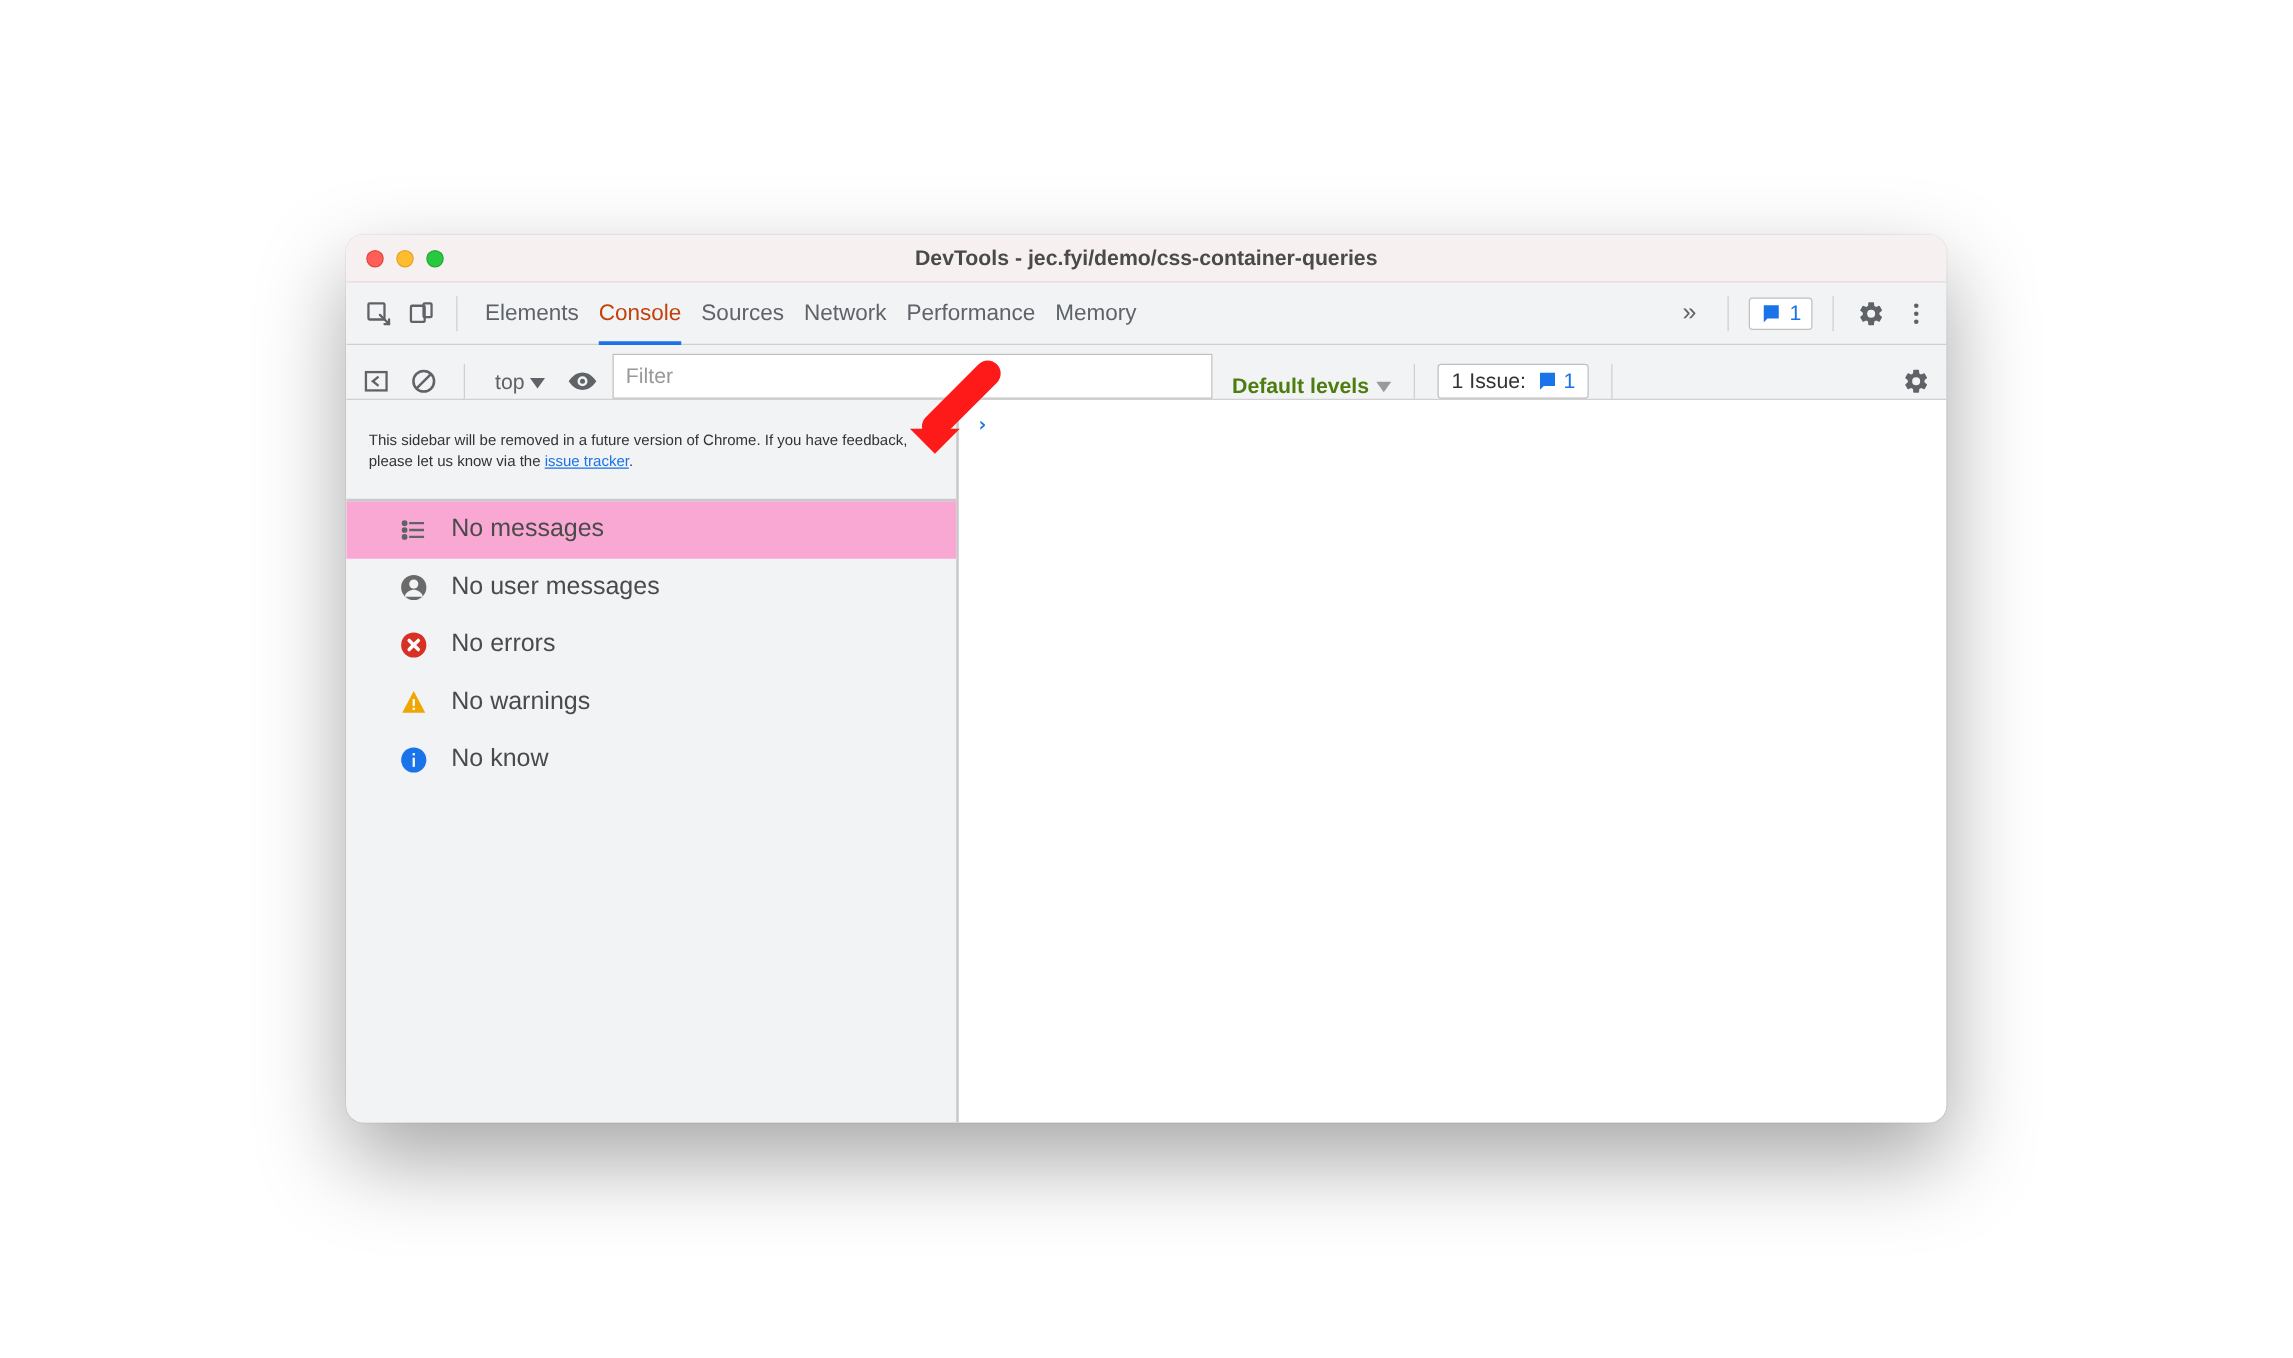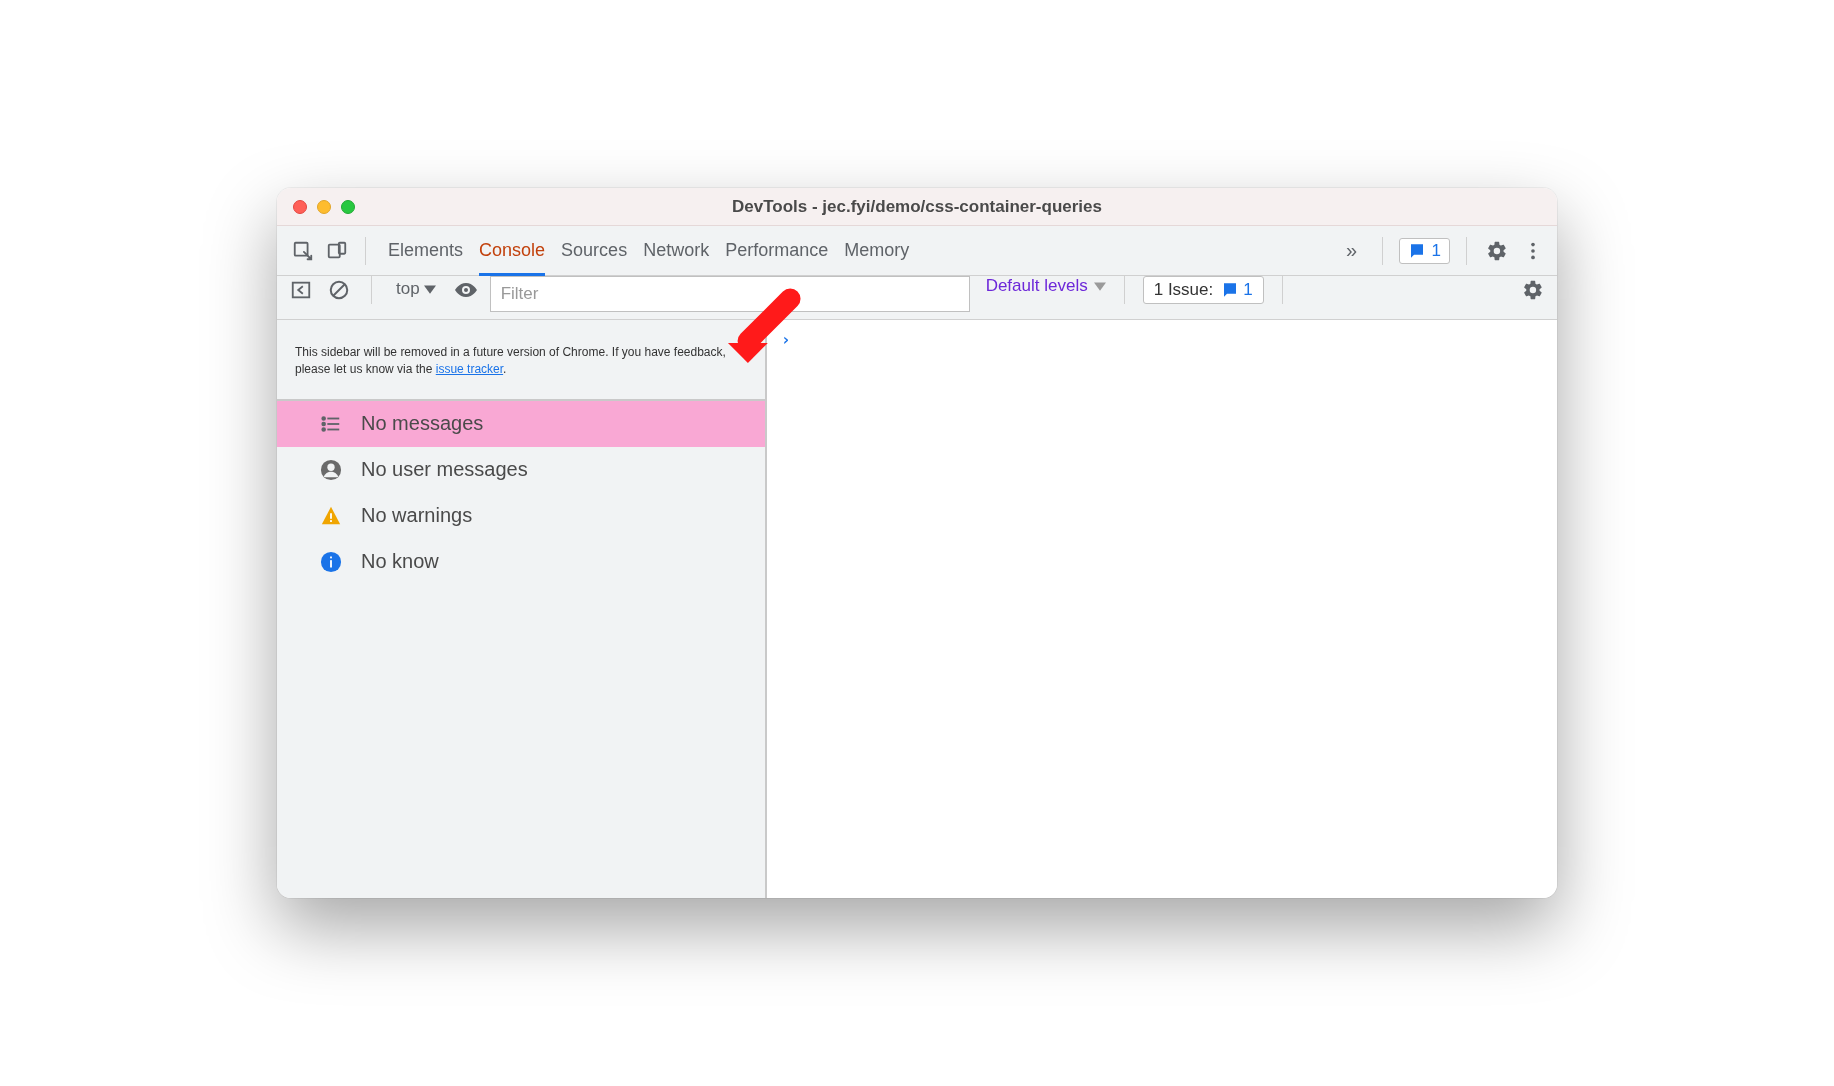--- a/index.html
+++ b/index.html
@@ -82,41 +82,41 @@
     padding:2px 8px;
     color:#1a73e8; font-size:17px;
     background:#fff;
     cursor:pointer;
   }
   
   .console-toolbar {
     height:44px;
     background:#f1f3f4;
     border-bottom:1px solid #d0d0d0;
-    display:flex; align-items:flex-start;
+    display:flex; align-items:flex-end;
     padding:0 10px;
     gap:10px;
     font-size:17px;
     color:#5f6368;
   }
   .context-select {
     display:flex; align-items:center; gap:4px; cursor:pointer;
     padding:3px 6px;
   }
   .filter-input {
     flex: 0 0 480px;
     height:20px;
     border:1px solid #c0c0c0;
     background:#fff;
     font-size:17px;
     padding:17px 10px;
     color:#333;
   }
   .filter-input::placeholder { color:#999; }
-  .levels-select { display:flex; align-items:center; gap:6px; cursor:pointer; color:#6d28d9; margin-left:6px;}
+  .levels-select { display:flex; align-items:center; gap:6px; cursor:pointer; color:#4d7c0f; margin-left:6px;font-weight:bold;}
   .issues-box {
     display:flex; align-items:center; gap:8px;
     border:1px solid #c0c0c0; border-radius:3px;
     padding:3px 10px;
     background:#fff; color:#333;
     cursor:pointer;
   }
   .issues-box .chip { color:#1a73e8; display:flex; align-items:center; gap:4px;}
   
   .body-split { flex:1; display:flex; min-height:0; }
@@ -303,20 +303,29 @@
                 <circle cx="12" cy="12" r="11"></circle>
                 <circle cx="12" cy="9" r="4" fill="#f1f3f4"></circle>
                 <path d="M4 20c1-4 5-6 8-6s7 2 8 6" fill="#f1f3f4"></path>
               </svg>
           </span>
           <span>No user messages</span>
         </div>
         <div class="side-item">
           <span class="side-ico">
             <svg width="22" height="22" viewBox="0 0 24 24">
+                <circle cx="12" cy="12" r="11" fill="#d93025"></circle>
+                <path d="M8 8 L16 16 M16 8 L8 16" stroke="#fff" stroke-width="3" stroke-linecap="round"></path>
+              </svg>
+          </span>
+          <span>No errors</span>
+        </div>
+        <div class="side-item">
+          <span class="side-ico">
+            <svg width="22" height="22" viewBox="0 0 24 24">
                 <path d="M12 2 L22 21 H2 Z" fill="#f0a500"></path>
                 <rect x="11" y="9" width="2" height="6" fill="#fff"></rect>
                 <rect x="11" y="16.5" width="2" height="2" fill="#fff"></rect>
               </svg>
           </span>
           <span>No warnings</span>
         </div>
         <div class="side-item">
           <span class="side-ico">
             <svg width="22" height="22" viewBox="0 0 24 24">

